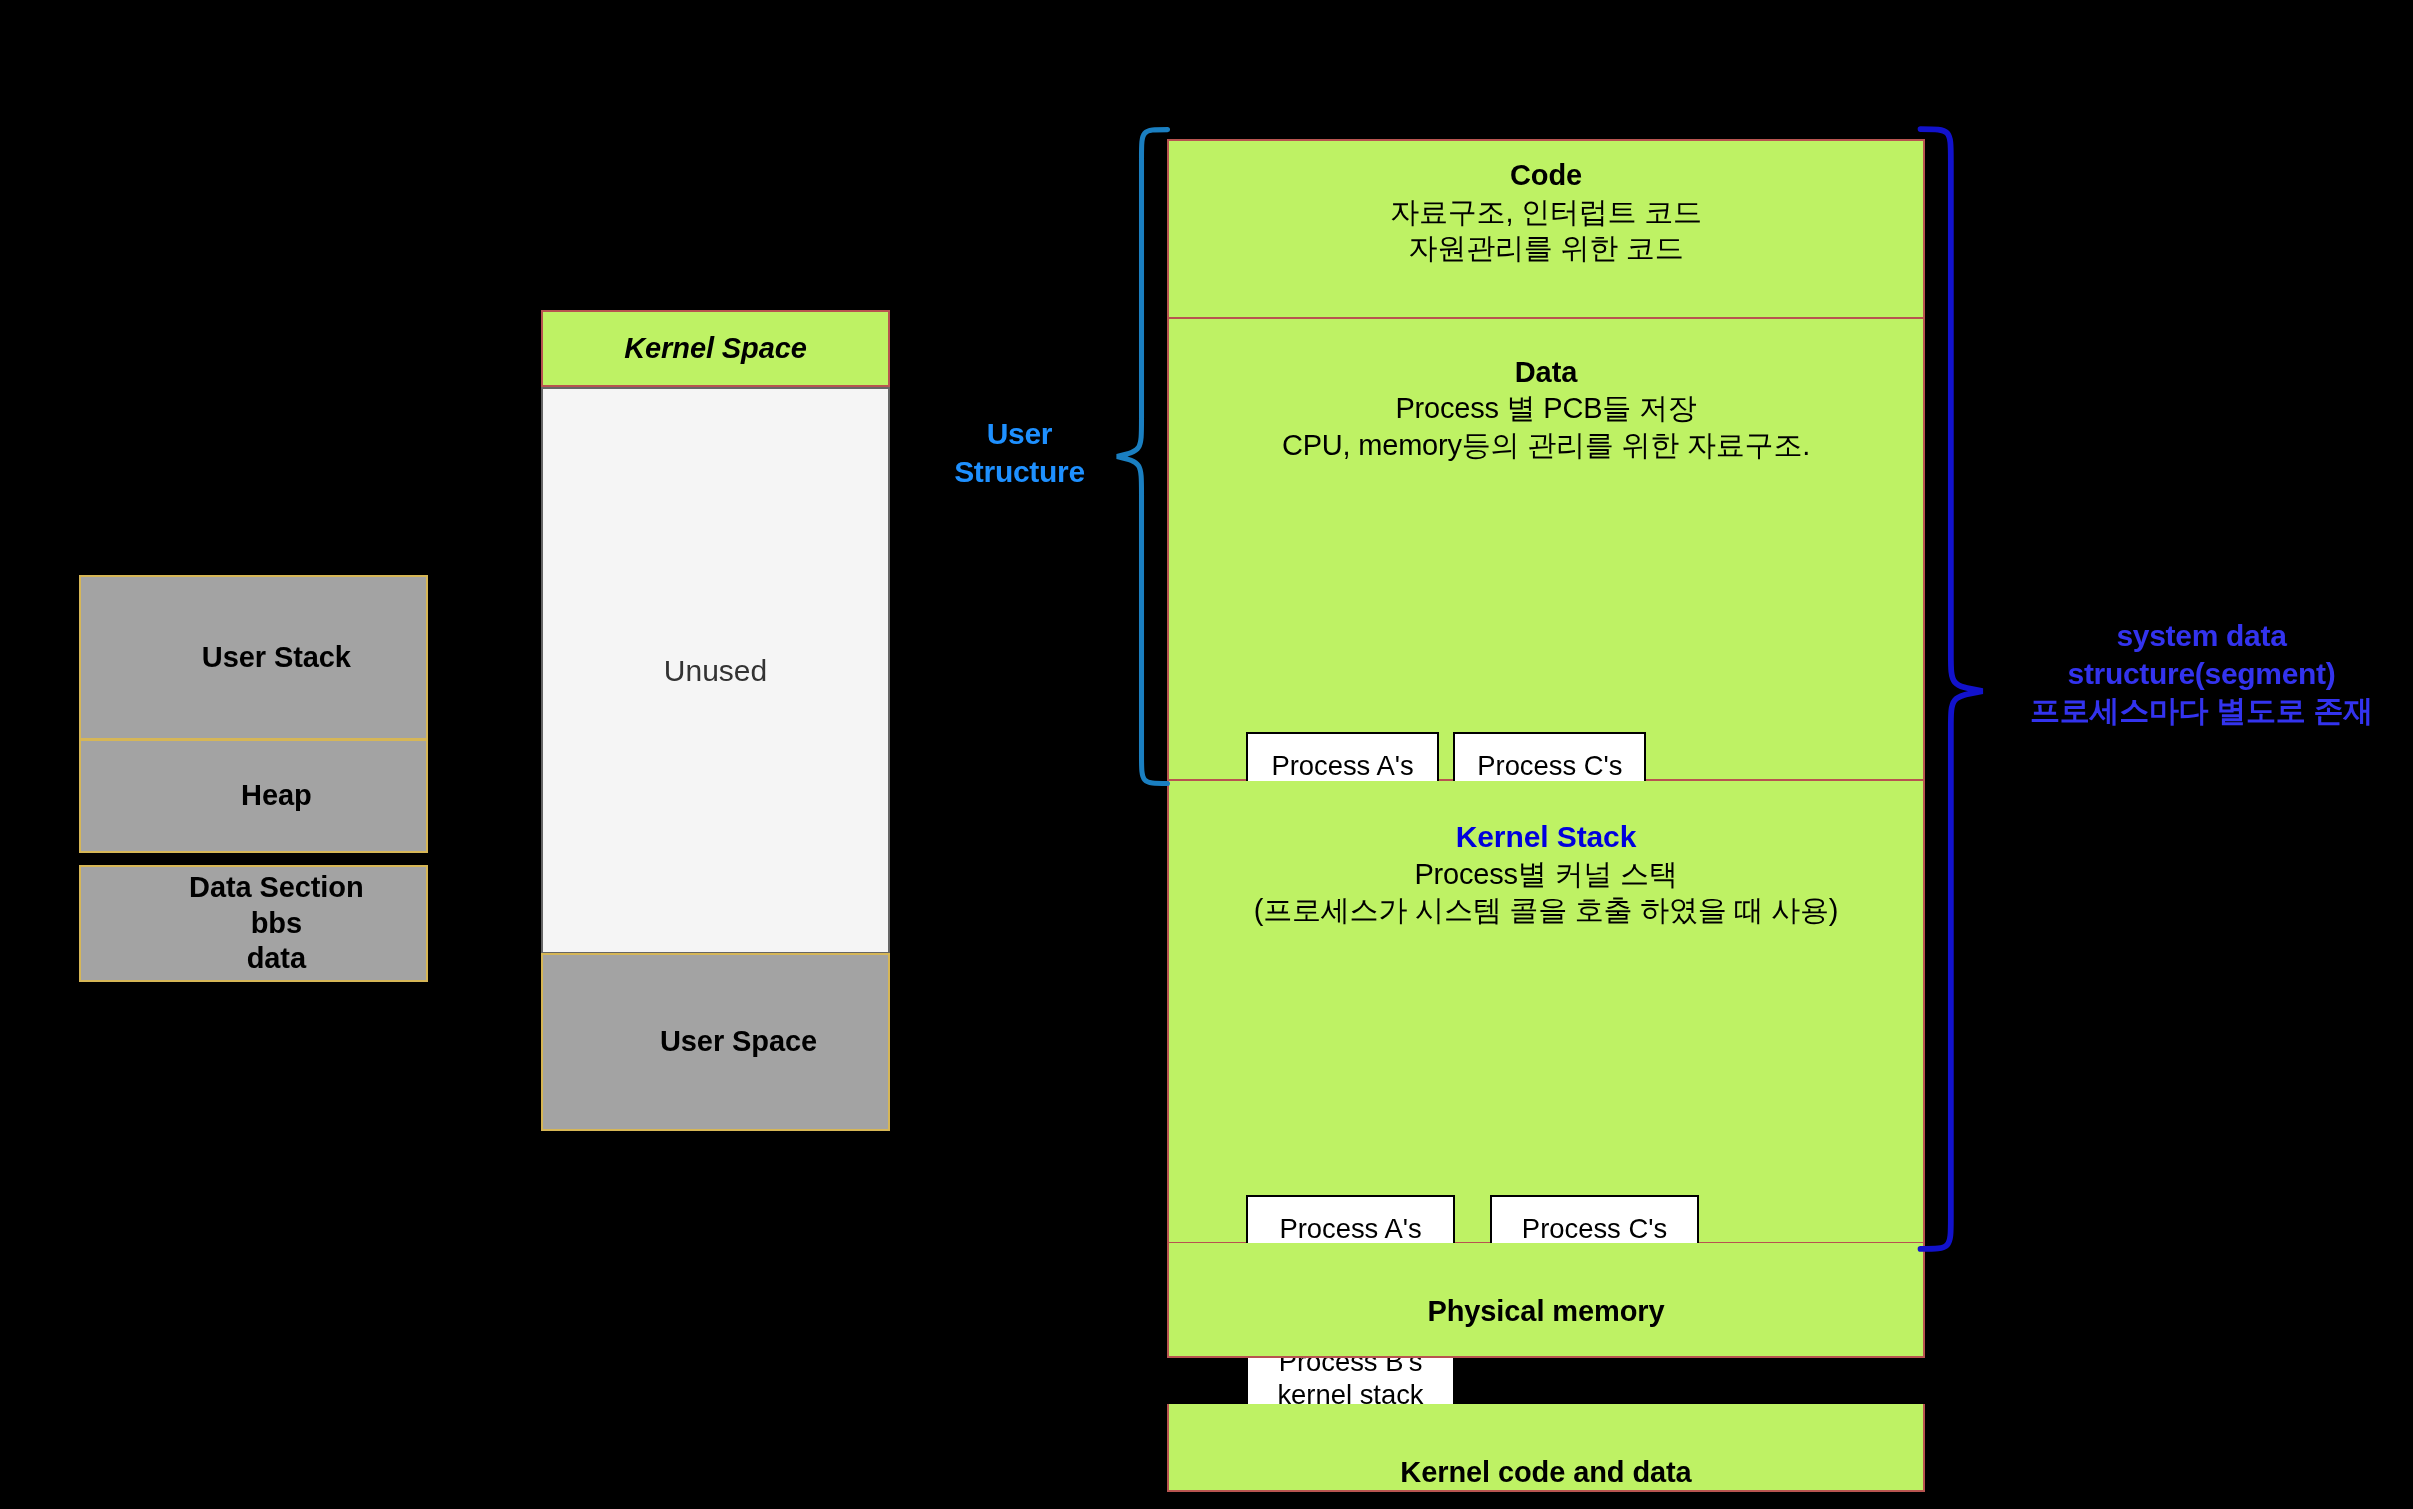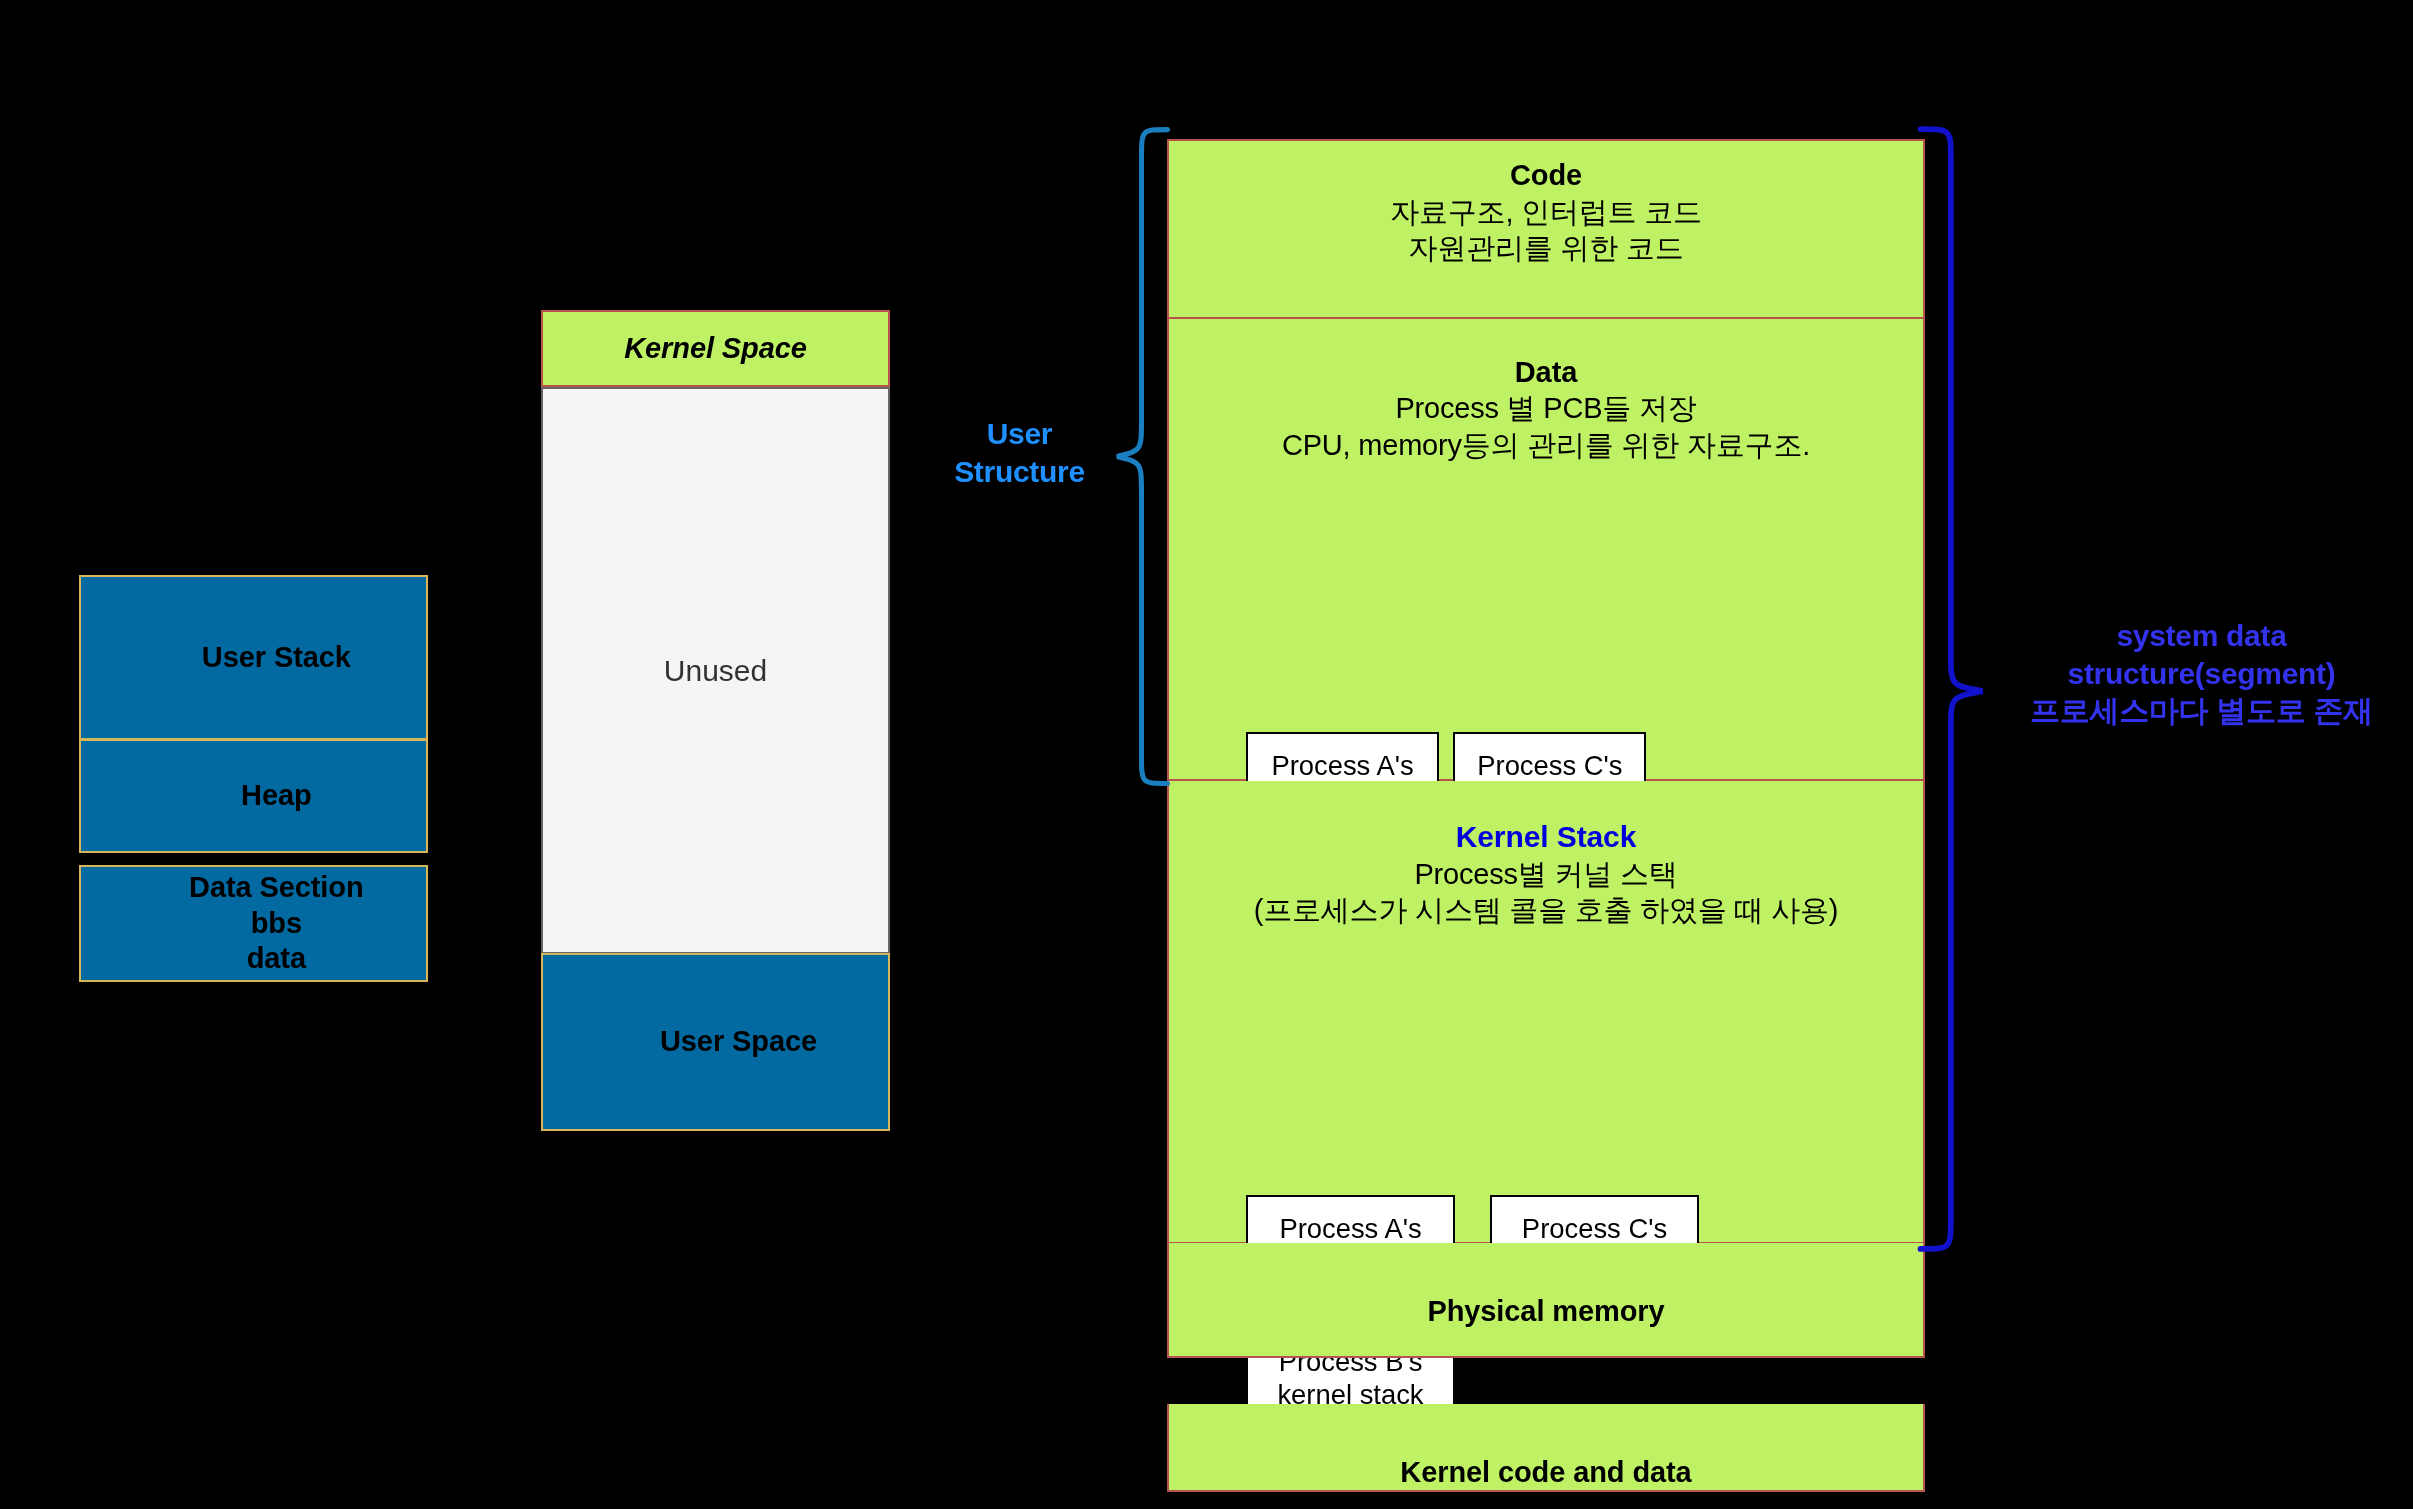--- a/index.html
+++ b/index.html
@@ -27,21 +27,21 @@
     display: flex;
     flex-direction: column;
     align-items: center;
     justify-content: center;
     text-align: center;
     color: #000000;
   }
 
   
   .yellow {
-    background: #0369a1;
+    background: #a3a3a3;
     border: 2.2px solid #d6b656;
     padding-left: 46px;
   }
   
   .pink {
     background: #bef264;
     border: 2.9px solid #b85450;
   }
   
   .grey {

